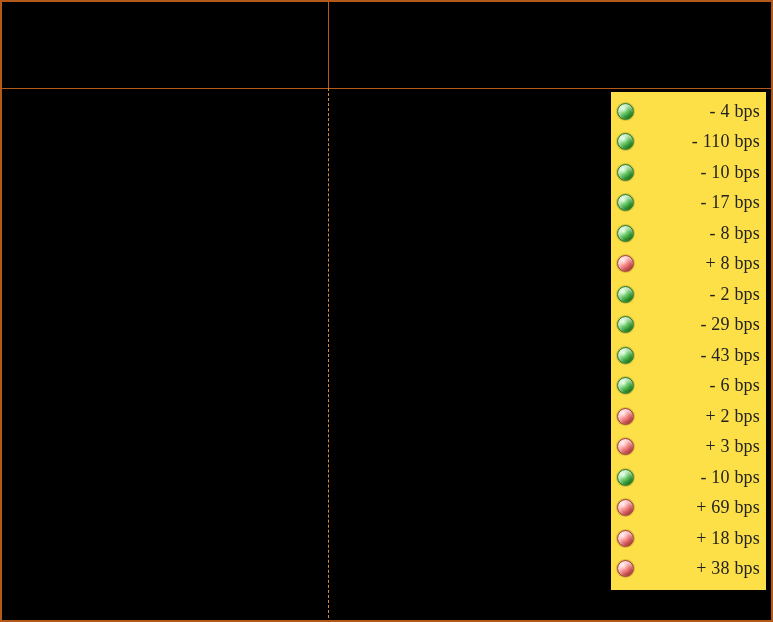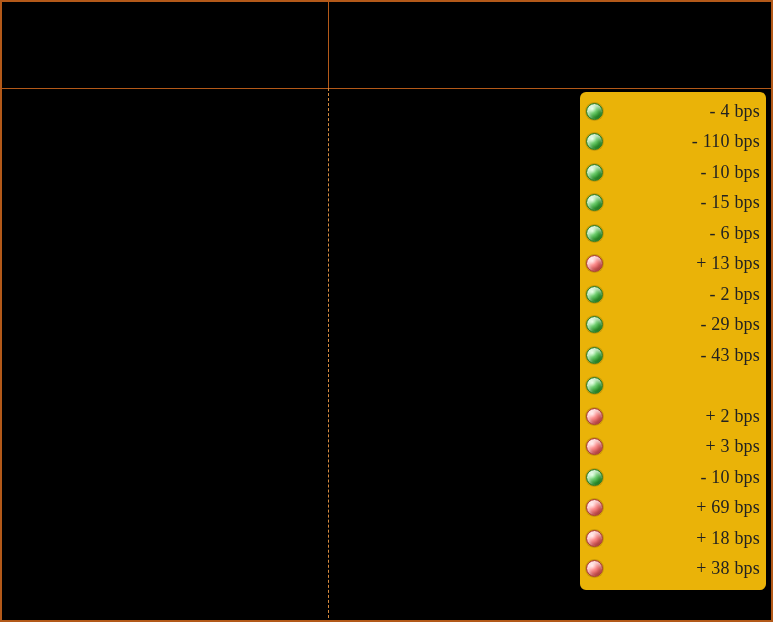--- a/index.html
+++ b/index.html
@@ -38,24 +38,23 @@
     top: 86px;
     bottom: 2px;
     width: 0;
     left: 326px;
     border-left: 1px dashed #d58a3f;
   }
   .panel {
     position: absolute;
     top: 90px;
     right: 5px;
-    width: 186px;
-    background: #eab308;
+    width: 155px;
+    background: #fde047;
     padding: 4px 6px 6px 6px;
-    border-radius: 6px;
   }
   .row {
     display: flex;
     align-items: center;
     height: 30.5px;
   }
   .dot {
     width: 17px;
     height: 17px;
     border-radius: 50%;
@@ -93,44 +92,45 @@
       <div class="row">
         <span class="dot green"></span>
         <span class="val">- 110 bps</span>
       </div>
       <div class="row">
         <span class="dot green"></span>
         <span class="val">- 10 bps</span>
       </div>
       <div class="row">
         <span class="dot green"></span>
-        <span class="val">- 15 bps</span>
+        <span class="val">- 17 bps</span>
       </div>
       <div class="row">
         <span class="dot green"></span>
-        <span class="val">- 6 bps</span>
+        <span class="val">- 8 bps</span>
       </div>
       <div class="row">
         <span class="dot red"></span>
-        <span class="val">+ 13 bps</span>
+        <span class="val">+ 8 bps</span>
       </div>
       <div class="row">
         <span class="dot green"></span>
         <span class="val">- 2 bps</span>
       </div>
       <div class="row">
         <span class="dot green"></span>
         <span class="val">- 29 bps</span>
       </div>
       <div class="row">
         <span class="dot green"></span>
         <span class="val">- 43 bps</span>
       </div>
       <div class="row">
         <span class="dot green"></span>
+        <span class="val">- 6 bps</span>
       </div>
       <div class="row">
         <span class="dot red"></span>
         <span class="val">+ 2 bps</span>
       </div>
       <div class="row">
         <span class="dot red"></span>
         <span class="val">+ 3 bps</span>
       </div>
       <div class="row">

